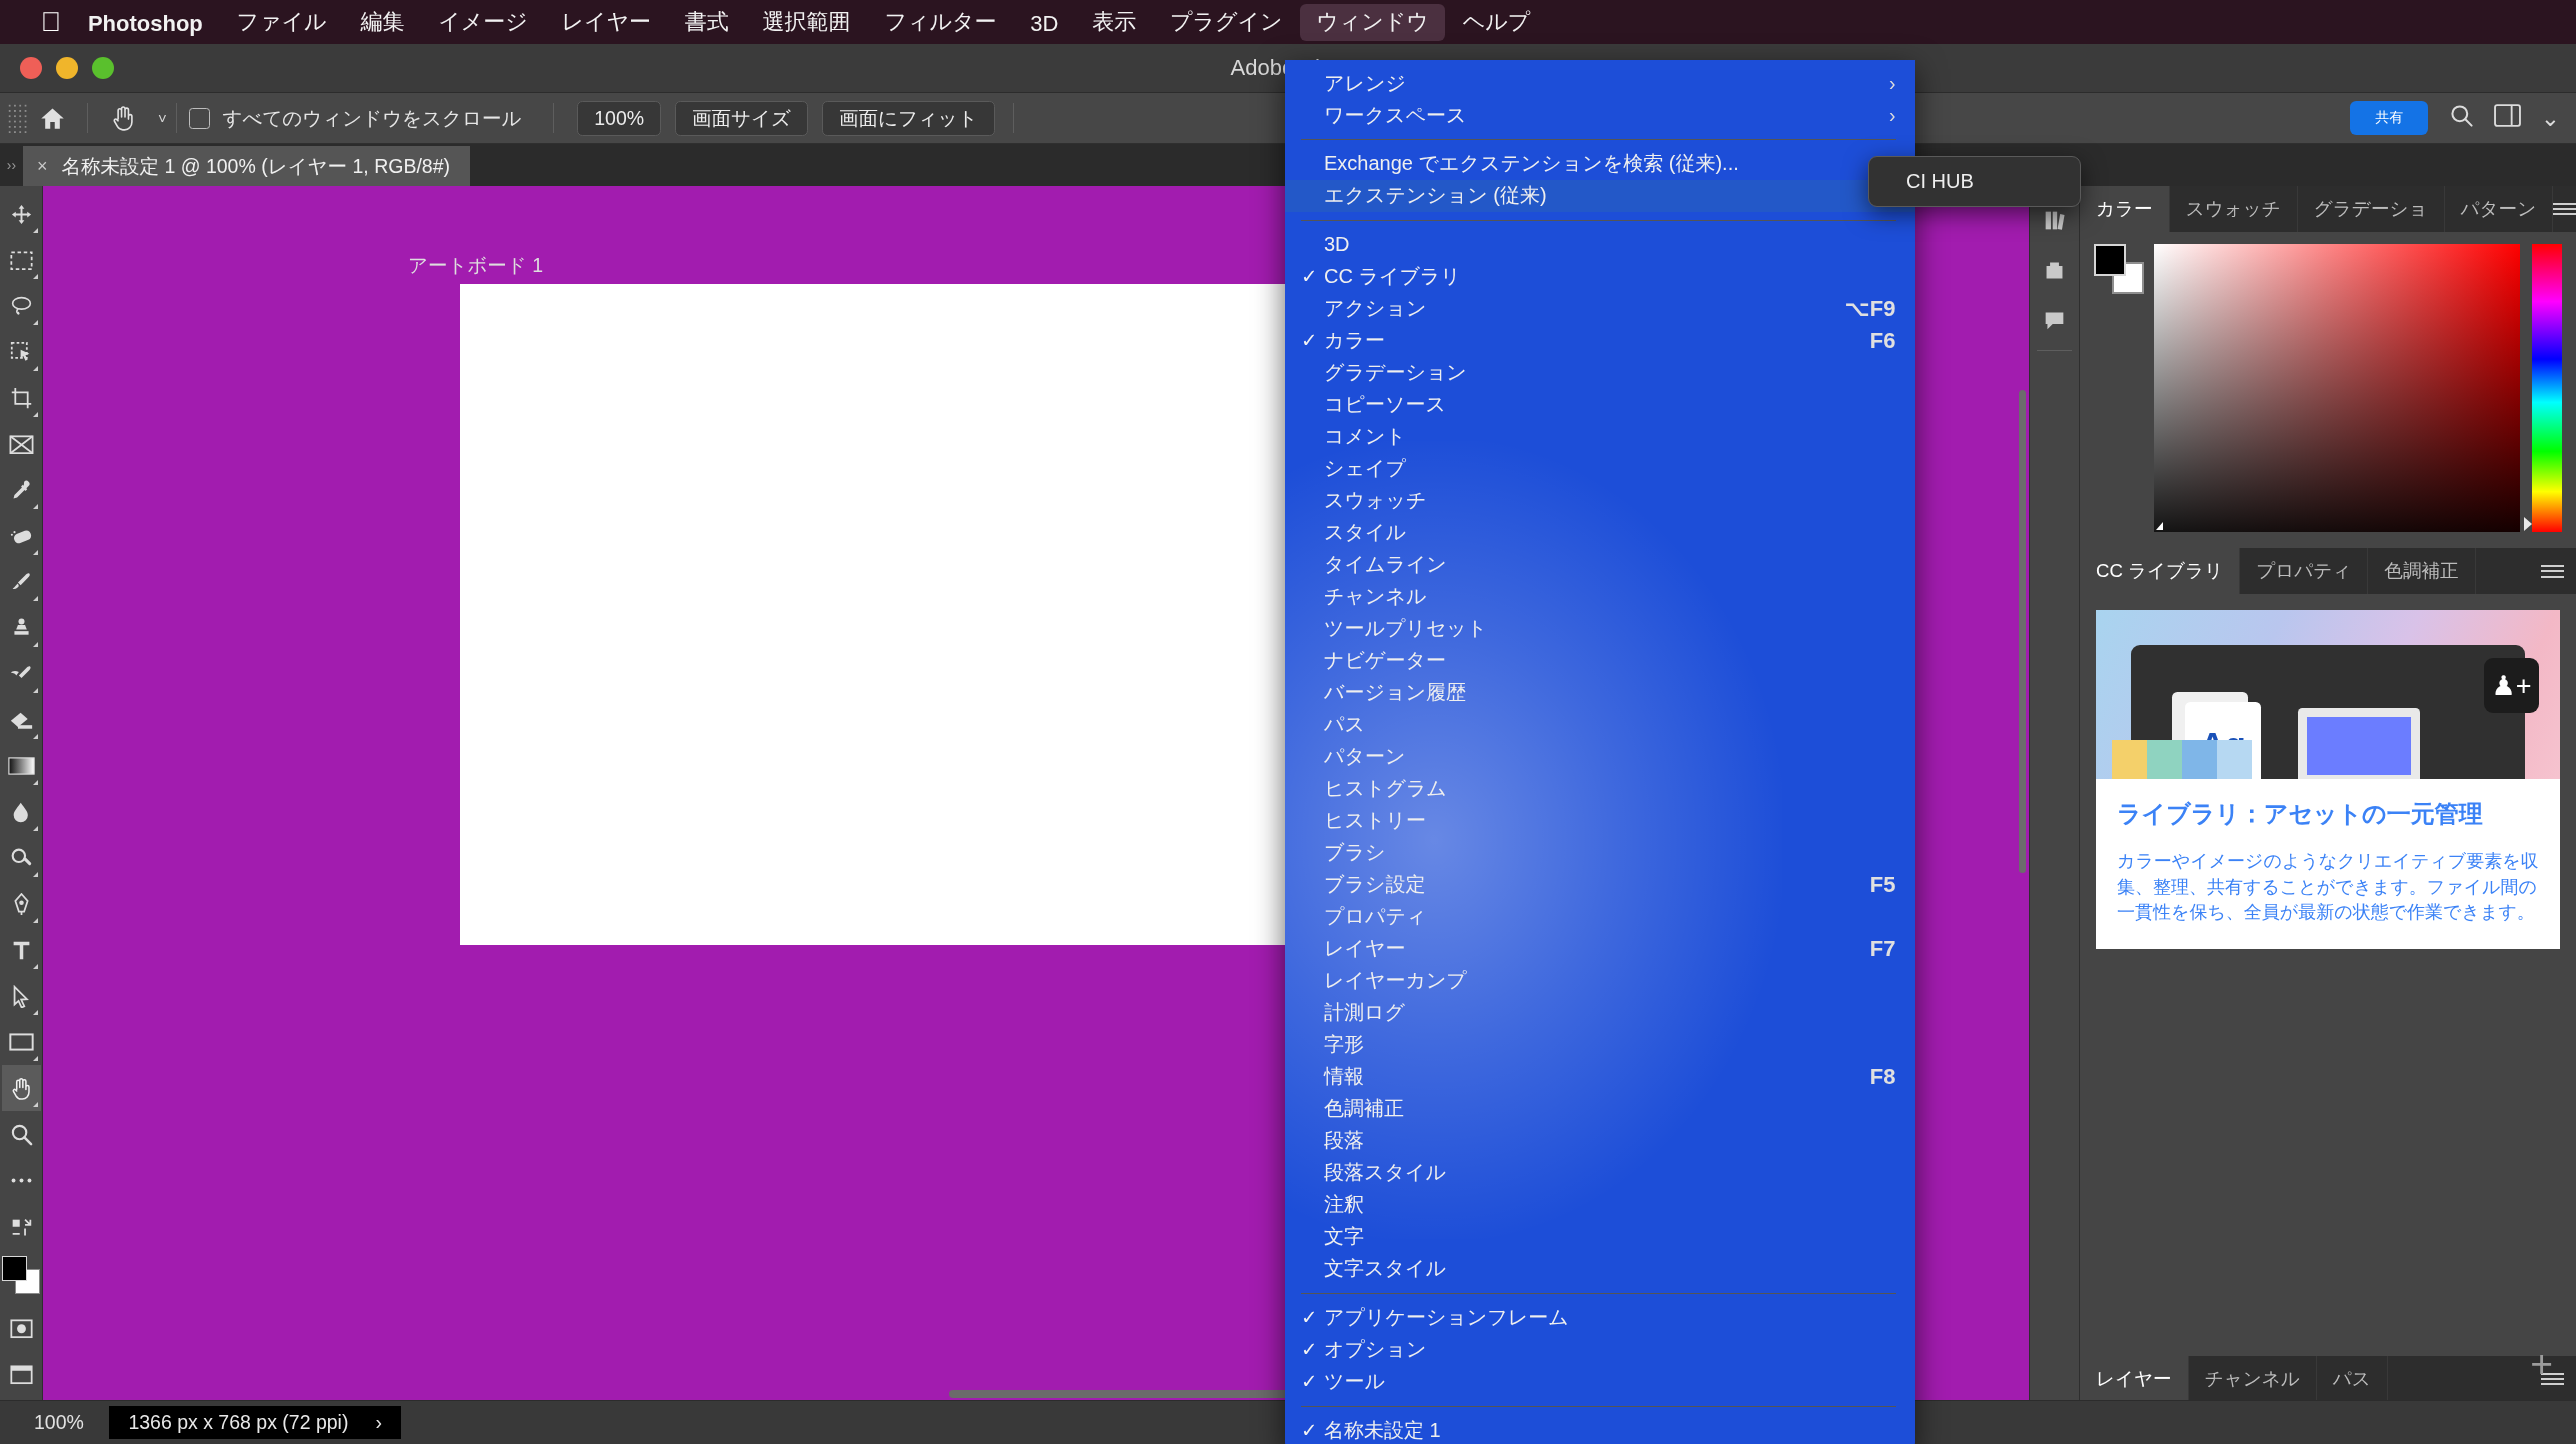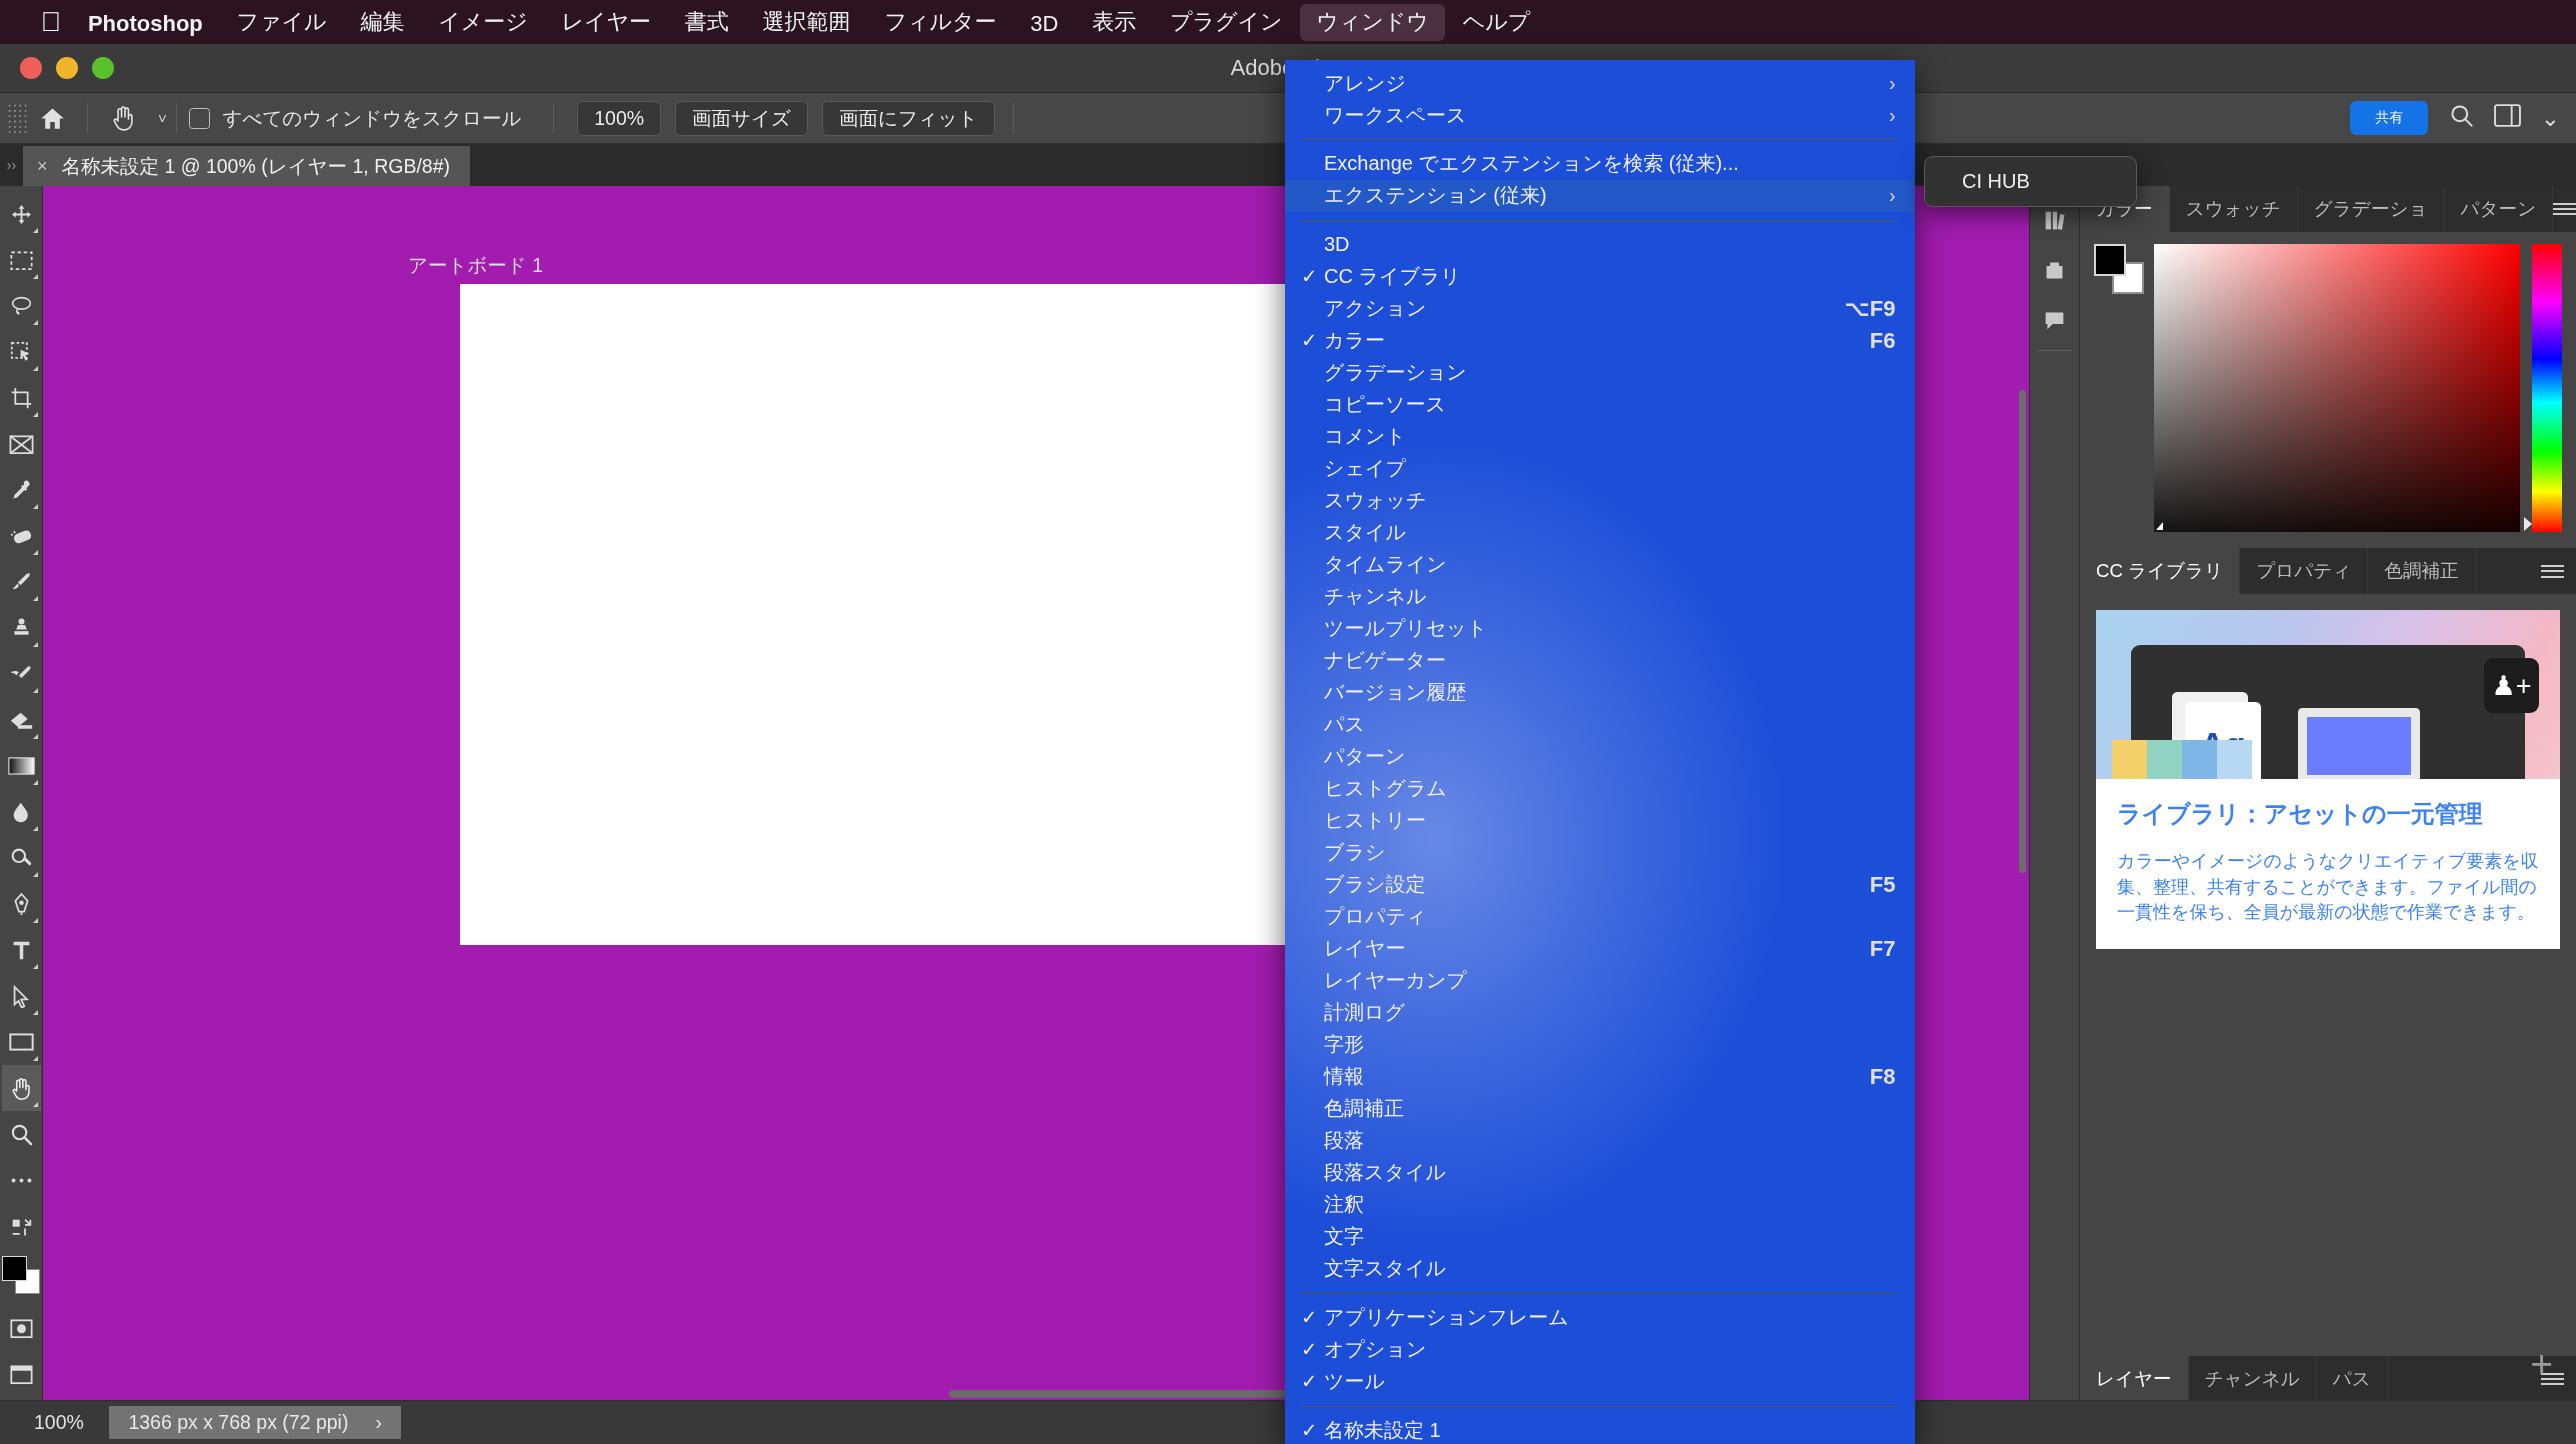--- a/index.html
+++ b/index.html
@@ -156,21 +156,21 @@
   #libbody{ font-size:18px; line-height:1.42; margin-top:19.5px; }
   #libplus{ position:absolute; right:23px; bottom:19.5px; color:#9b9b9b; font-size:39px; line-height:1;}
 
   
   #statusbar{
     position:absolute; left:0; bottom:0; height:44px; width:2576px;
     background:#393939; border-top:0.9px solid #2c2c2c; display:flex; align-items:center;
   }
   #statusbar .szone{ display:flex; align-items:center; height:34px; margin-left:9px; }
   #statusbar .zoomval{ font-size:19.5px; color:#e2e2e2; padding:0 25px; }
-  #statusbar .docinfo{ background:#737373; font-size:19.5px; color:#e8e8e8; padding:5.3px 19.5px; display:flex; gap:27px; align-items:center;}
+  #statusbar .docinfo{ background:#000000; font-size:19.5px; color:#e8e8e8; padding:5.3px 19.5px; display:flex; gap:27px; align-items:center;}
   #hbar{ position:absolute; left:949px; bottom:46px; width:417px; height:8px; background:#6b6b6b; border-radius:4.4px; }
 
   
   #menu{
     position:absolute; left:1285px; top:60px; width:630px; z-index:80;
     background:#1d4ed8; border-radius:0 0 9px 9px;
     box-shadow:0 9px 30px rgba(0,0,0,.6);
     padding:7px 0 4px 0; overflow:hidden;
   }
   #menu .glow{
@@ -184,21 +184,21 @@
   }
   .mrow .ck{ width:23px; display:inline-block; font-size:19.5px; color:#f2f2f2; }
   .mrow .lbl{ flex:1; }
   .mrow .sc{ color:#e0e0e0; font-size:22px; margin-left:23px;font-weight:bold; }
   .mrow .arw{ font-size:19.5px; color:#dddddd; }
   .mrow.hl{ background:#2358c8; }
   .msep{ height:0.9px; background:#555555; margin:8px 19.5px 8px 16px; }
 
   
   #submenu{
-    position:absolute; left:1924px; top:156px; z-index:90;
+    position:absolute; left:1868px; top:156px; z-index:90;
     background:#323232; border:0.9px solid #5a5a5a; border-radius:9px;
     box-shadow:0 7px 23px rgba(0,0,0,.55);
     padding:7px 0;
   }
   #submenu .mrow{ padding-left:37px; padding-right:106px; height:35px; }
 </style>
 </head>
 <body>
 
 <div id="macbar">

